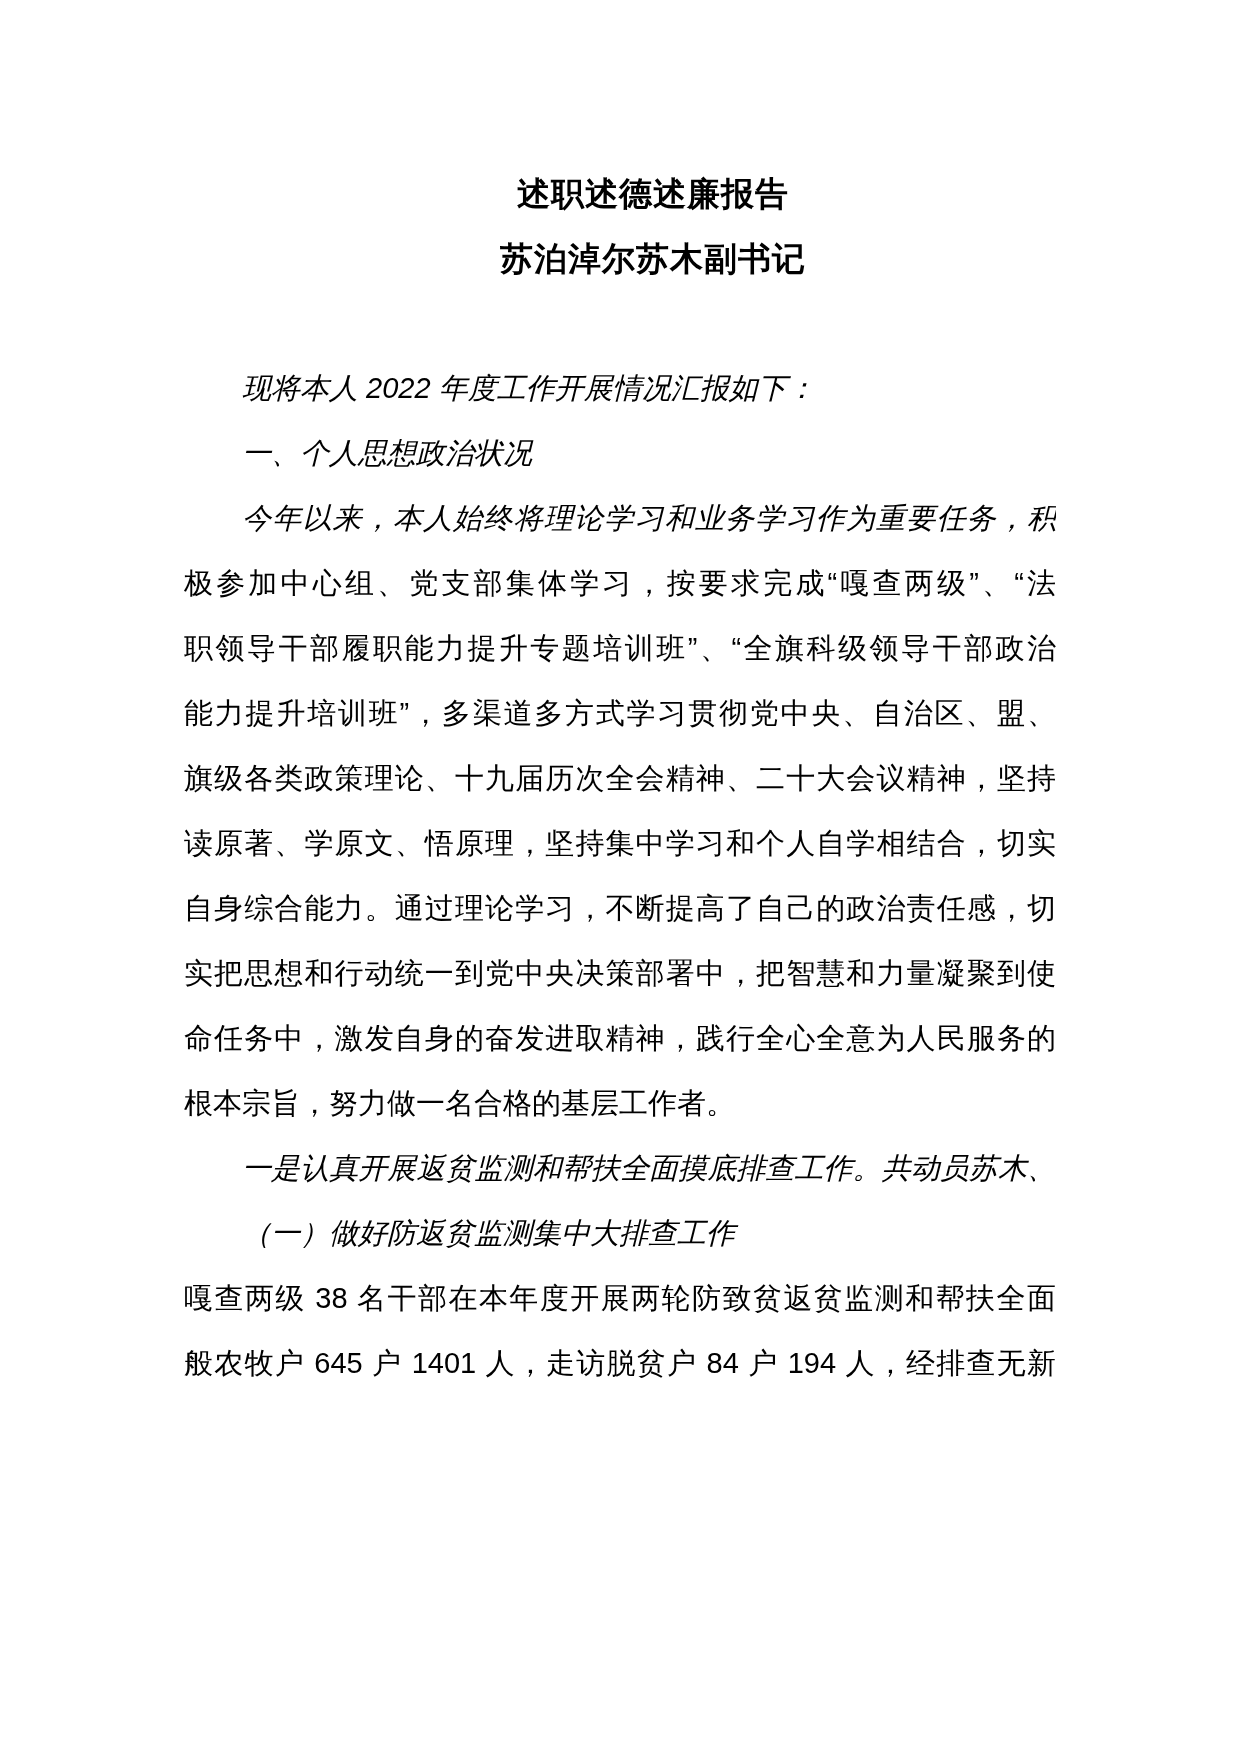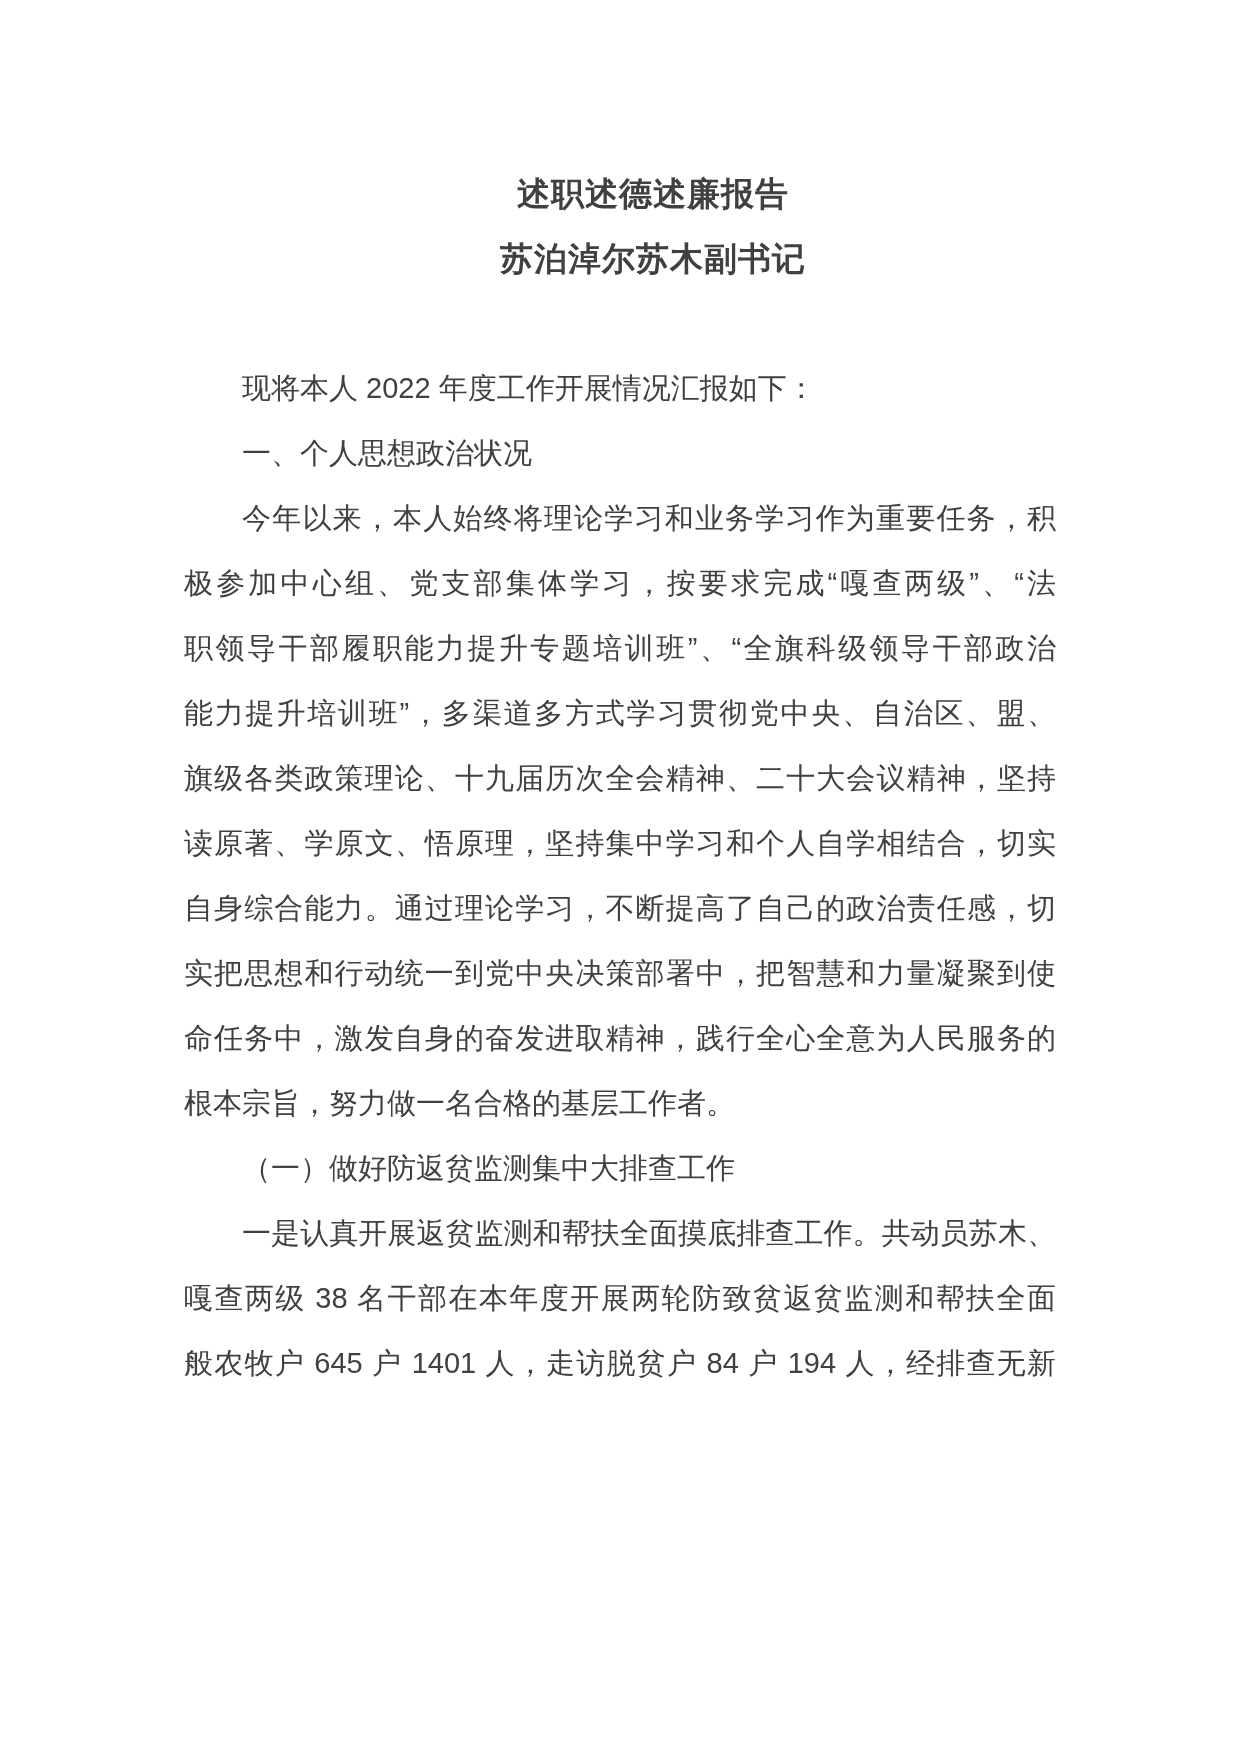--- a/index.html
+++ b/index.html
@@ -5,21 +5,21 @@
   html, body {
     margin: 0;
     padding: 0;
     background: #ffffff;
   }
   .page {
     position: relative;
     width: 1240px;
     height: 1754px;
     background: #ffffff;
-    color: #404040;
+    color: #000000;
     font-family: "Liberation Sans", sans-serif;
     overflow: hidden;
   }
   .content {
     position: absolute;
     left: 184px;
     top: 161px;
     width: 872px;
   }
   .t-line {
@@ -38,20 +38,21 @@
   .line {
     height: 65px;
     line-height: 65px;
     font-size: 29px;
     font-weight: 400;
     overflow: hidden;
     white-space: normal;
   }
   .line.indent {
     text-indent: 58px; 
+    font-style: italic;
   }
   .line.fill {
     text-align: justify;
     text-align-last: justify;
     text-justify: inter-character;
   }
 </style>
 </head>
 <body>
 
@@ -66,19 +67,19 @@
         <div class="line indent fill">今年以来，本人始终将理论学习和业务学习作为重要任务，积</div>
         <div class="line fill">极参加中心组、党支部集体学习，按要求完成“嘎查两级”、“法</div>
         <div class="line fill">职领导干部履职能力提升专题培训班”、“全旗科级领导干部政治</div>
         <div class="line fill">能力提升培训班”，多渠道多方式学习贯彻党中央、自治区、盟、</div>
         <div class="line fill">旗级各类政策理论、十九届历次全会精神、二十大会议精神，坚持</div>
         <div class="line fill">读原著、学原文、悟原理，坚持集中学习和个人自学相结合，切实</div>
         <div class="line fill">自身综合能力。通过理论学习，不断提高了自己的政治责任感，切</div>
         <div class="line fill">实把思想和行动统一到党中央决策部署中，把智慧和力量凝聚到使</div>
         <div class="line fill">命任务中，激发自身的奋发进取精神，践行全心全意为人民服务的</div>
         <div class="line">根本宗旨，努力做一名合格的基层工作者。</div>
+        <div class="line indent fill">一是认真开展返贫监测和帮扶全面摸底排查工作。共动员苏木、</div>
         <div class="line indent">（一）做好防返贫监测集中大排查工作</div>
-        <div class="line indent fill">一是认真开展返贫监测和帮扶全面摸底排查工作。共动员苏木、</div>
         <div class="line fill">嘎查两级 38 名干部在本年度开展两轮防致贫返贫监测和帮扶全面</div>
         <div class="line fill">般农牧户 645 户 1401 人，走访脱贫户 84 户 194 人，经排查无新</div>
       </div>
   </div>
 </div>
 
 </body></html>

